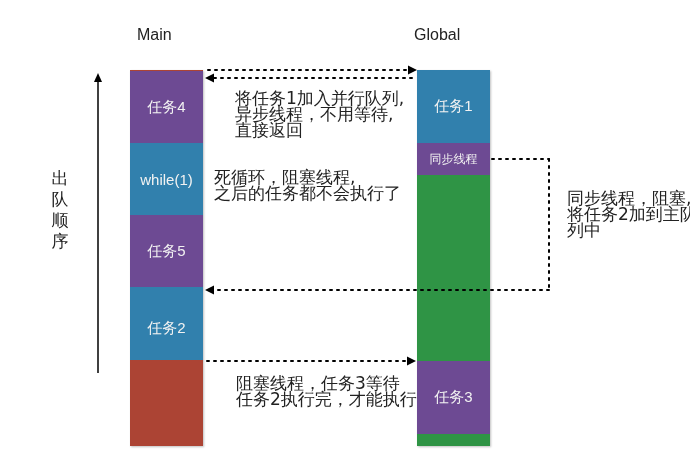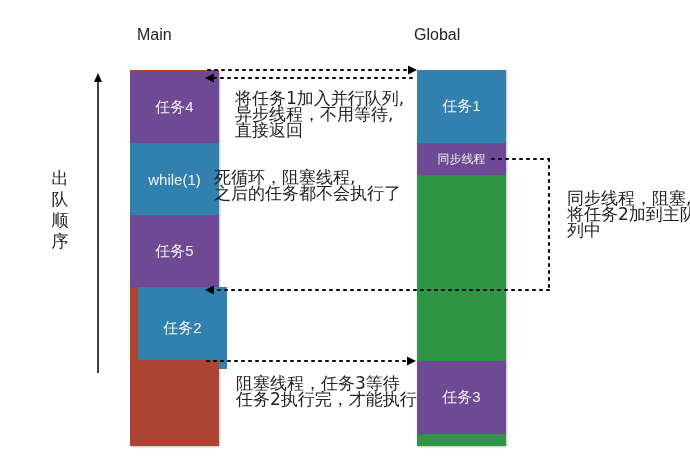--- a/index.html
+++ b/index.html
@@ -1,20 +1,20 @@
 <!DOCTYPE html>
 <html><head>
 <meta charset="utf-8">
 <style>
   html, body { margin: 0; padding: 0; background: #ffffff; }
   body { width: 690px; height: 475px; position: relative; overflow: hidden;
          font-family: "DejaVu Sans", "Liberation Sans", sans-serif; color: #111; }
   .abs { position: absolute; }
   .col-title { font-size: 16px; font-weight: 300; color: #222; font-family: "Liberation Sans", "DejaVu Sans", sans-serif; }
-  .column { position: absolute; width: 73px; box-shadow: 1px 1px 2px rgba(0,0,0,0.25); padding-left: 16px; }
+  .column { position: absolute; width: 73px; box-shadow: 1px 1px 2px rgba(0,0,0,0.25); }
   .seg { position: absolute; left: 0; width: 100%; display: flex; align-items: center; justify-content: center;
          color: #f2f2f2; font-size: 15px; font-family: "Liberation Sans", "DejaVu Sans", sans-serif; }
   .seg.small { font-size: 12px; }
   .note { font-size: 17px; line-height: 16px; color: #222; white-space: pre; }
   .vlabel { font-size: 17px; line-height: 21px; width: 20px; text-align: center; color: #222; }
   svg { position: absolute; left: 0; top: 0; }
 </style>
 </head>
 <body>
 
@@ -25,21 +25,21 @@
   <div class="vlabel">出</div>
   <div class="vlabel">队</div>
   <div class="vlabel">顺</div>
   <div class="vlabel">序</div>
 </div>
 
 <div class="column" style="left:130px; top:70px; height:376px; background:#ac4434;">
   <div class="seg" style="top:1px; height:72px; background:#6d4a93;">任务4</div>
   <div class="seg" style="top:73px; height:72px; background:#3180ad;">while(1)</div>
   <div class="seg" style="top:145px; height:72px; background:#6d4a93;">任务5</div>
-  <div class="seg" style="top:217px; height:82px; background:#3180ad;margin-left:8px;">任务2</div>
+  <div class="seg" style="top:217px; height:82px; background:#3180ad;">任务2</div>
   <div class="seg" style="top:290px; height:86px; background:#ac4434;"></div>
 </div>
 
 <div class="column" style="left:417px; top:70px; height:376px; background:#2f9445;">
   <div class="seg" style="top:0px; height:73px; background:#3180ad;">任务1</div>
   <div class="seg small" style="top:73px; height:32px; background:#6d4a93;">同步线程</div>
   <div class="seg" style="top:105px; height:186px; background:#2f9445;"></div>
   <div class="seg" style="top:291px; height:73px; background:#6d4a93;">任务3</div>
   <div class="seg" style="top:364px; height:12px; background:#2f9445;"></div>
 </div>

